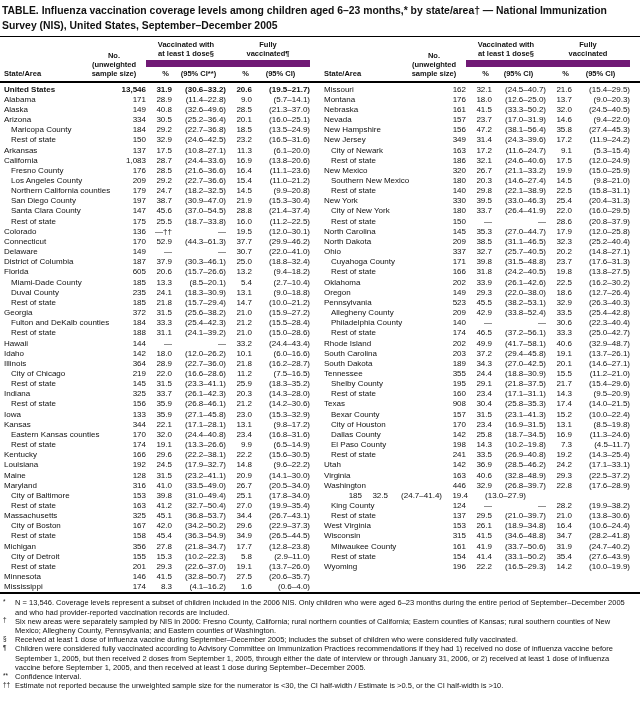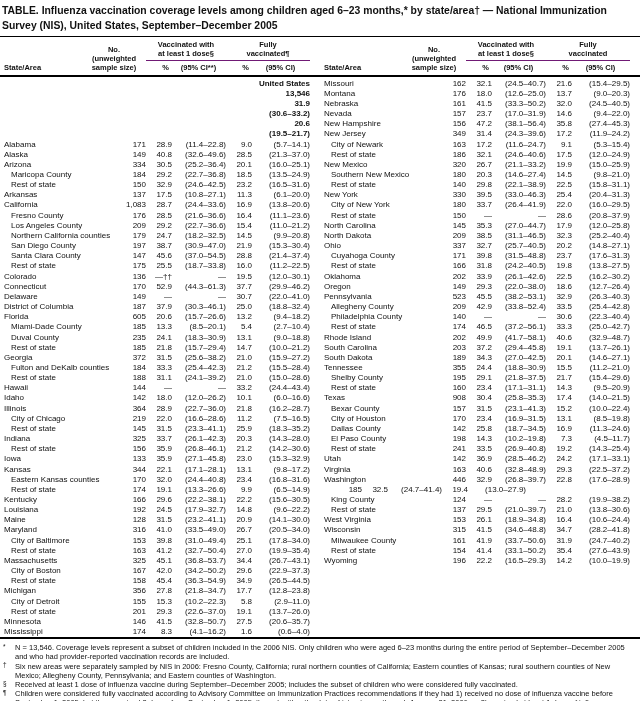--- a/index.html
+++ b/index.html
@@ -17,28 +17,28 @@
   .hdrs { display:flex; }
   .hhalf {
     width:50%; display:flex; align-items:flex-end;
     padding:3px 10px 2px 2px; font-weight:bold; font-size:7.5px; line-height:9.2px;
   }
   .hname { flex:1; min-width:0; display:flex; align-items:flex-end; padding-left:2px;margin-top:7px; }
   .hno { width:64px; text-align:center; }
   .hgrp { display:flex; flex-direction:column; justify-content:flex-end; }
   .hgrp.dose  { width:80px; }
   .hgrp.fully { width:84px; }
-  .gt { text-align:center; border-bottom:1px solid #701a75; padding-bottom:2px; }
+  .gt { text-align:center; border-bottom:7px solid #701a75; padding-bottom:2px; }
   .gs { display:flex; margin-top:2px; }
   .gp { width:26px; text-align:right; padding-right:3px; }
   .gc { flex:1; text-align:center; padding-right:1px; }
   .bodies { display:flex; align-items:flex-start; padding-top:2px; }
   .thalf { width:50%; padding:0 10px 0 2px; }
   .row { display:flex; align-items:flex-end; font-size:8px; line-height:10.15px; min-height:10.15px; }
-  .row.bold { font-weight:bold;flex-direction:column; }
+  .row.bold { font-weight:bold; }
   .cname { flex:1; min-width:0; white-space:nowrap; padding-left:2px; }
   .cname.ind { padding-left:9px; }
   .cname .nl { display:block; }
   .cn  { width:40px; text-align:right; }
   .cp  { width:26px; text-align:right; }
   .cc1 { width:54px; text-align:right; }
   .cc2 { width:58px; text-align:right; }
   .fns { padding:4px 4px 0 3px; font-size:7.5px; line-height:9.2px; }
   .fn  { padding-left:12px; }
   .fn .mk {

